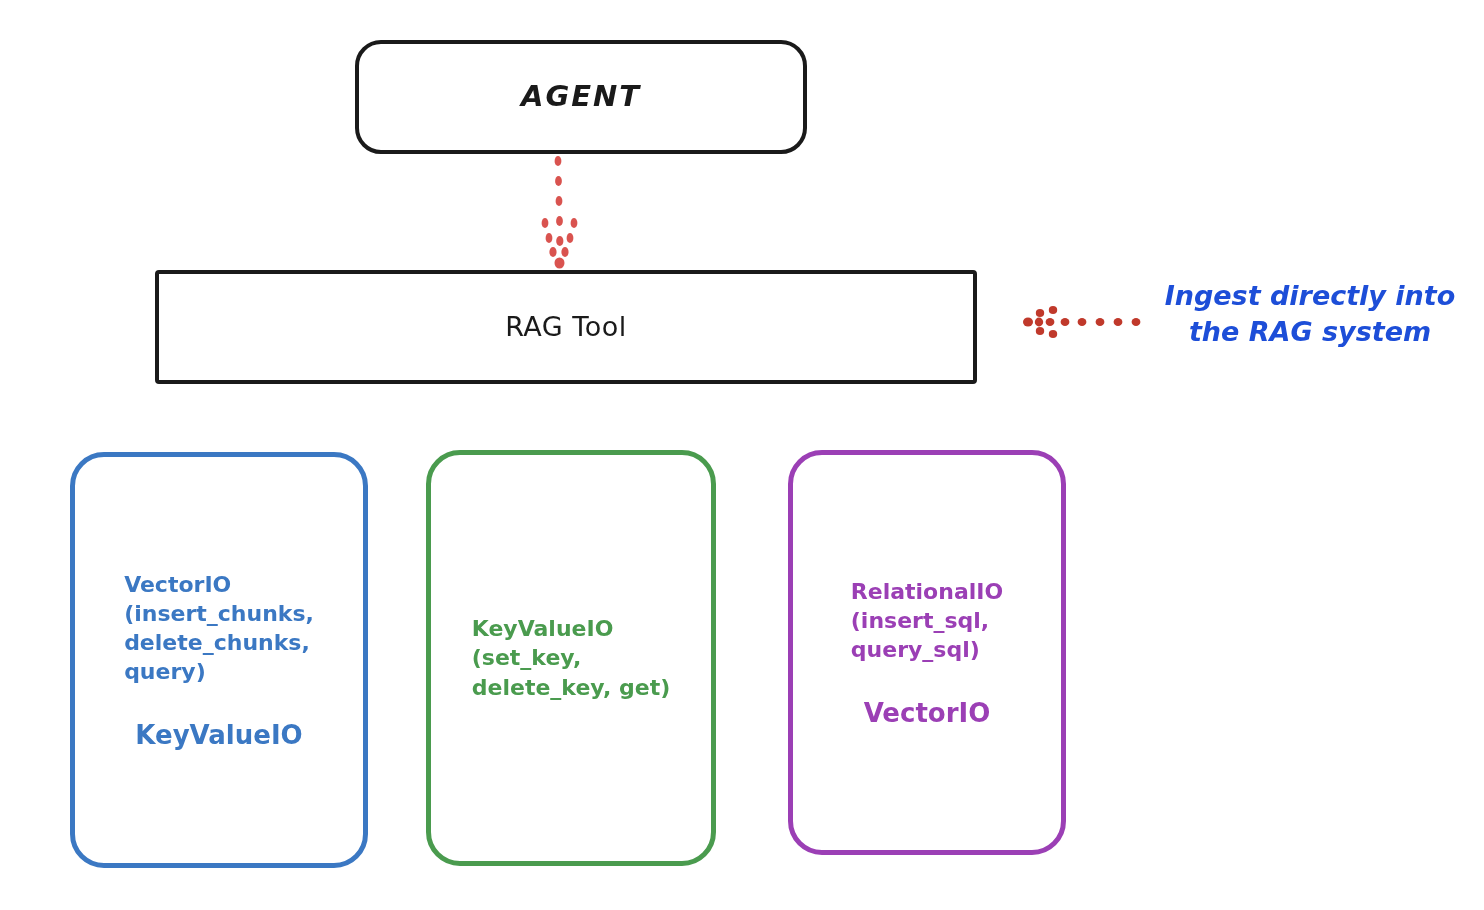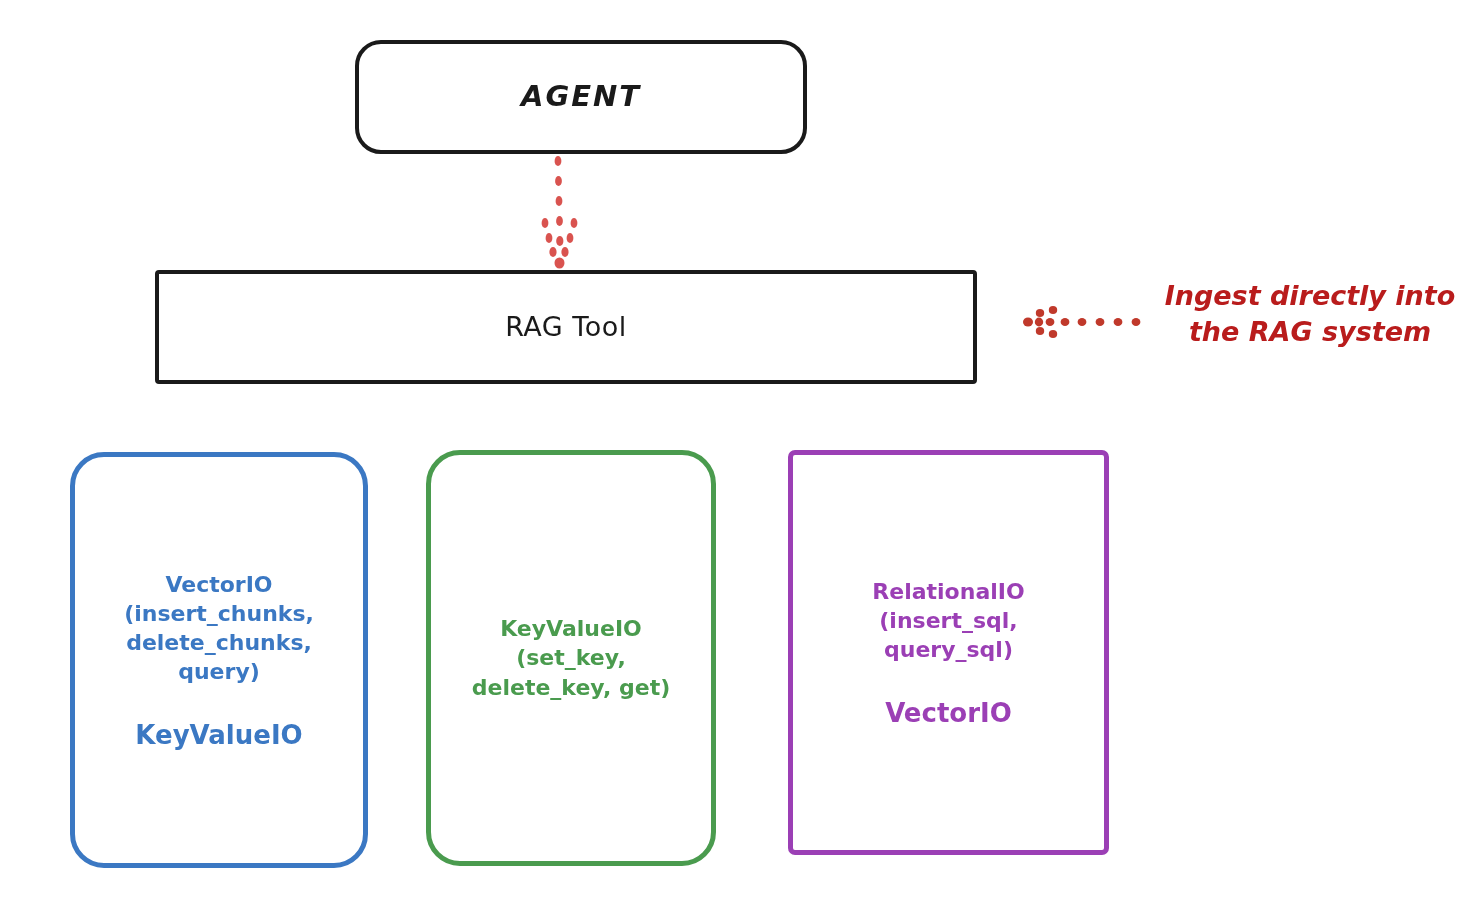--- a/index.html
+++ b/index.html
@@ -17,21 +17,21 @@
     background: #ffffff;
     overflow: hidden;
   }
   .node {
     position: absolute;
     box-sizing: border-box;
     background: #ffffff;
     display: flex;
     align-items: center;
     justify-content: center;
-    text-align: center;
+    text-align: left;
   }
   .node-label {
     white-space: pre-line;
     line-height: 1.28;
   }
 
   
   #agent-node {
     left: 355px;
     top: 40px;
@@ -103,43 +103,42 @@
     width: 290px;
     height: 416px;
     border-color: #4a9b4e;
   }
   #keyvalueio-node .node-label,
   #keyvalueio-node .node-sublabel { color: #4a9b4e; }
 
   #relationalio-node {
     left: 788px;
     top: 450px;
-    width: 321px;
+    width: 278px;
     height: 405px;
     border-color: #9b3fb5;
-    border-radius: 7px;
   }
   #relationalio-node .node-label,
   #relationalio-node .node-sublabel { color: #9b3fb5; }
 
   
   .arrow-svg {
     position: absolute;
     overflow: visible;
   }
   #agent-to-rag-arrow { left: 520px; top: 155px; width: 80px; height: 120px; }
   #ingest-arrow { left: 1018px; top: 295px; width: 125px; height: 55px; }
 
   
   #ingest-annotation {
     position: absolute;
     left: 1145px;
     top: 278px;
     width: 330px;
-    color: #b91c1c;
+    color: #1d4ed8;
     font-family: "DejaVu Sans", sans-serif;
     font-weight: bold;
     font-style: italic;
     font-size: 27px;
     line-height: 1.33;
     white-space: pre-line;
     text-align: center;
   }
 </style>
 </head>

